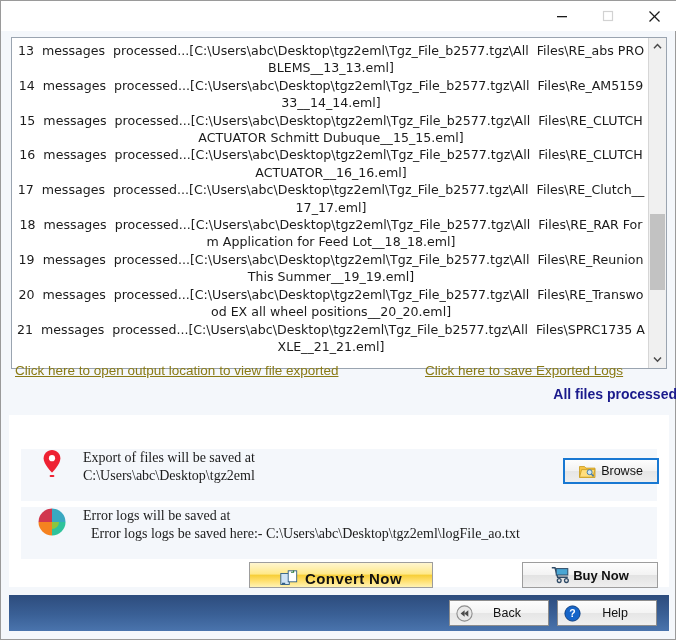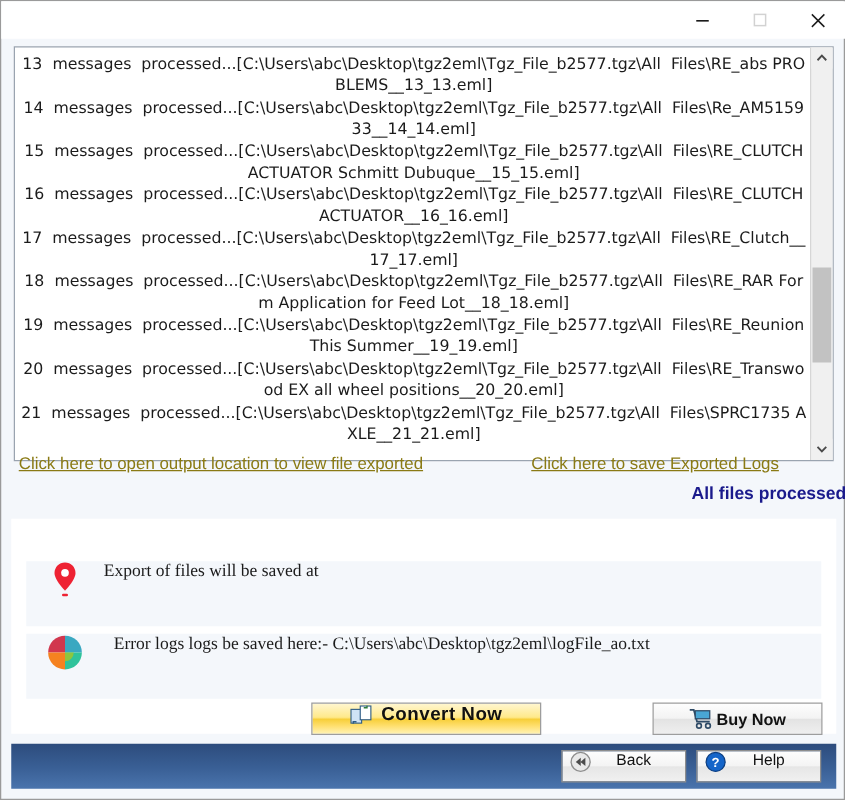--- a/index.html
+++ b/index.html
@@ -170,21 +170,21 @@
   }
 
   
   .convert-btn {
     position: absolute;
     left: 248px; top: 561px;
     width: 184px; height: 26px;
     box-sizing: border-box;
     border: 1px solid #9d9d9d;
     background: linear-gradient(to bottom,#fff6d0 0%,#ffe98a 45%,#f7cf3a 52%,#ffe071 75%,#fff3b5 100%);
-    display: flex; align-items: flex-start; justify-content: center;
+    display: flex; align-items: flex-end; justify-content: center;
     gap: 6px;
     font-size: 15px;
     font-weight: bold;
     color: #111;
     letter-spacing: .4px;
     cursor: pointer;
   }
   .buy-btn {
     position: absolute;
     left: 521px; top: 561px;
@@ -211,21 +211,21 @@
     justify-content: flex-end;
     padding-right: 12px;
     gap: 8px;
     box-sizing: border-box;
   }
   .navbtn {
     width: 100px; height: 26px;
     box-sizing: border-box;
     border: 1px solid #8d8d8d;
     background: linear-gradient(to bottom,#fdfdfd 0%,#f4f4f4 48%,#e6e6e6 52%,#f0f0f0 100%);
-    display: flex; align-items: flex-start;
+    display: flex; align-items: center;
     font-size: 12.5px;
     color: #111;
     cursor: pointer;
     padding-left: 6px;
     gap: 0;
   }
   .navbtn .lbl { flex: 1 1 auto; text-align: center; padding-right: 8px; }
   .navbtn .ic { flex: 0 0 18px; display:flex; align-items:center; }
 </style>
 </head>
@@ -282,39 +282,50 @@
     <div class="inforow" id="row-export">
       <div class="rowicon">
         <svg width="20" height="30" viewBox="0 0 20 30">
           <path d="M10 1 C5.3 1 1.6 4.7 1.6 9.4 C1.6 15.2 10 23.5 10 23.5 C10 23.5 18.4 15.2 18.4 9.4 C18.4 4.7 14.7 1 10 1 Z" fill="#ee2233"></path>
           <circle cx="10" cy="9.2" r="3.1" fill="#ffffff"></circle>
           <rect x="7.6" y="26" width="4.8" height="2" rx="1" fill="#ee2233"></rect>
         </svg>
       </div>
       <div class="rowtext">
         <span class="l1">Export of files will be saved at</span>
+        <span class="l2">C:\Users\abc\Desktop\tgz2eml</span>
       </div>
     </div>
 
     <div class="inforow" id="row-errlog">
       <div class="rowicon">
         <svg width="30" height="30" viewBox="0 0 30 30">
           <path d="M15 15 L15 1.5 A13.5 13.5 0 0 0 1.5 15 Z" fill="#d1374e"></path>
           <path d="M15 15 L15 1.5 A13.5 13.5 0 0 1 28.5 15 Z" fill="#3aa8c1"></path>
           <path d="M15 15 L1.5 15 A13.5 13.5 0 0 0 15 28.5 Z" fill="#f58220"></path>
           <path d="M15 15 L28.5 15 A13.5 13.5 0 0 1 15 28.5 Z" fill="#2fc39b"></path>
           <path d="M15 15 L22 15 A7 7 0 0 1 15 22 Z" fill="#8cc63f"></path>
         </svg>
       </div>
       <div class="rowtext">
+        <span class="l1">Error logs will be saved at</span>
         <span class="l2">Error logs logs be saved here:- C:\Users\abc\Desktop\tgz2eml\logFile_ao.txt</span>
       </div>
     </div>
   </div>
 
+  <div class="browse-btn">
+    <svg width="17" height="15" viewBox="0 0 17 15">
+      <path d="M0.5 2.5 h5 l1.4 1.6 h9.1 v9.4 h-15.5 z" fill="#f7c445" stroke="#c79a1e" stroke-width="0.8"></path>
+      <path d="M2.6 5.6 h13.4 l-2.2 7.6 h-13.3 z" fill="#ffde7d" stroke="#c79a1e" stroke-width="0.8"></path>
+      <circle cx="10.6" cy="8.2" r="2.5" fill="#cfe8f7" stroke="#4a7fa6" stroke-width="1"></circle>
+      <line x1="12.4" y1="10" x2="14.6" y2="12.2" stroke="#4a7fa6" stroke-width="1.6"></line>
+    </svg>
+    <span>Browse</span>
+  </div>
 
   <div class="convert-btn">
     <svg width="19" height="18" viewBox="0 0 19 18">
       <rect x="0.8" y="4.5" width="8.5" height="11" fill="#cfe3f5" stroke="#2f5d85" stroke-width="0.9"></rect>
       <rect x="8.2" y="1.8" width="8.5" height="11" fill="#ffffff" stroke="#2f5d85" stroke-width="0.9"></rect>
       <path d="M11 3.2 l2.6 0 l0 -1.6" fill="none" stroke="#2f7d3a" stroke-width="1.1"></path>
       <path d="M5.2 14.4 l-2.6 0 l0 1.6" fill="none" stroke="#2f5d85" stroke-width="1.1"></path>
     </svg>
     <span>Convert Now</span>
   </div>

